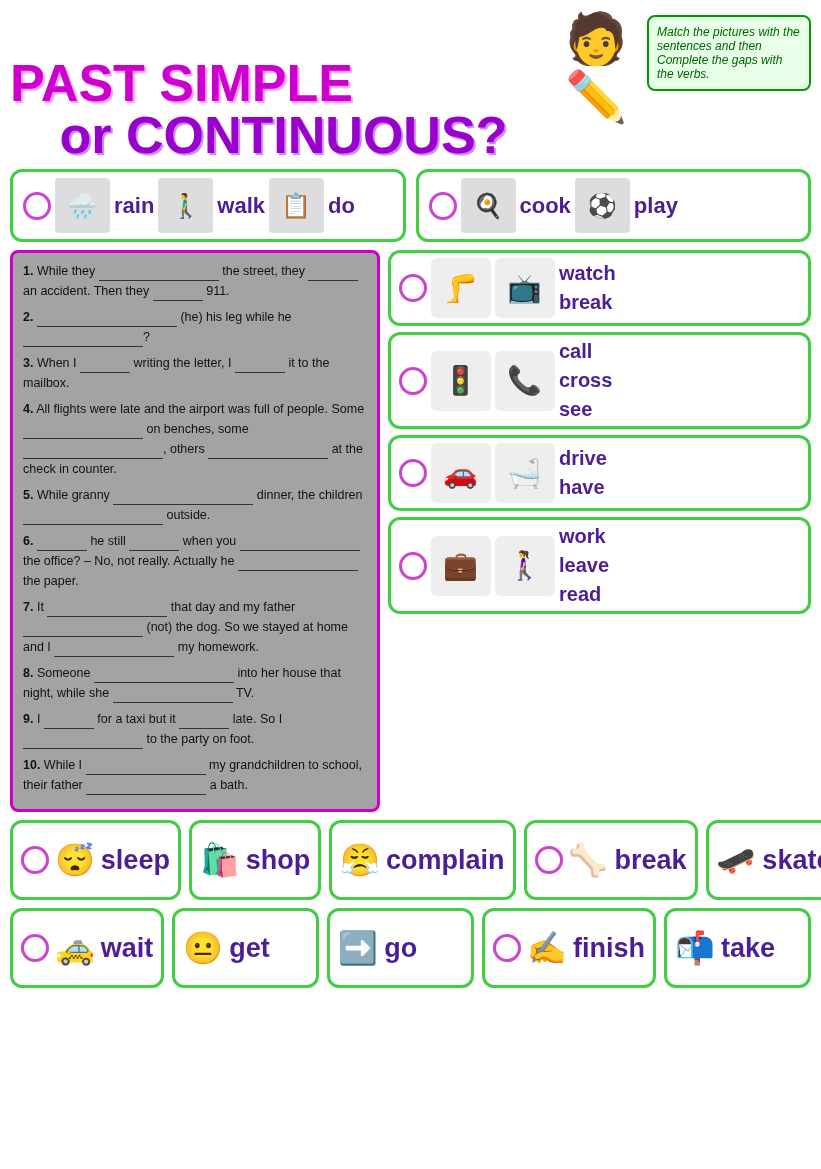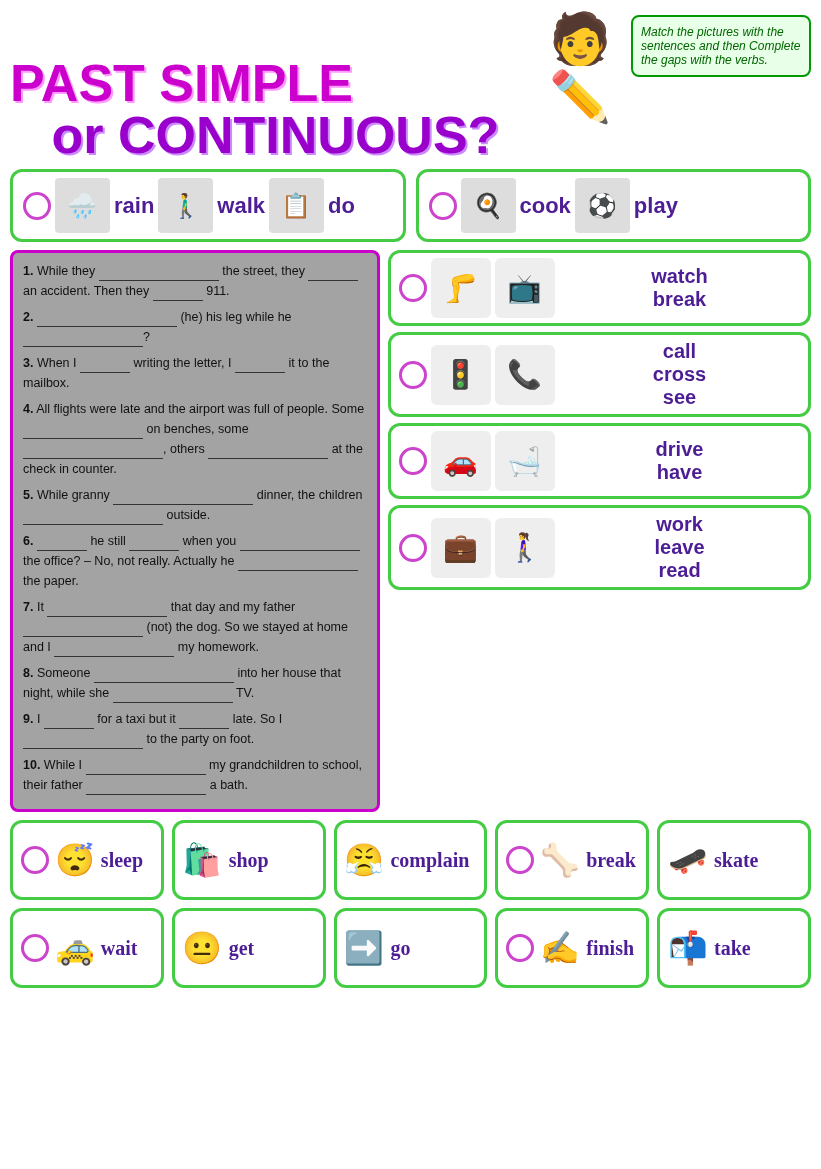--- a/index.html
+++ b/index.html
@@ -38,21 +38,21 @@
       text-shadow: 2px 2px 0 #cc88ff;
       line-height: 1;
       text-align: center;
     }
     .pencil-icon-area {
       width: 80px;
       text-align: center;
       font-size: 50px;
     }
     .instruction-box {
-      width: 180px;
+      width: 164px;
       border: 2px solid #009900;
       border-radius: 8px;
       background: #e8ffe8;
       padding: 8px;
       font-size: 12px;
       color: #006600;
       font-style: italic;
       margin-left: 10px;
       margin-top: 5px;
     }
@@ -160,23 +160,22 @@
       align-items: center;
       gap: 4px;
       background: #fff;
       position: relative;
       min-height: 70px;
     }
     .verb-card .circle-bullet { flex-shrink: 0; }
     .verb-card-labels {
       display: flex;
       flex-direction: column;
-      gap: 0;
-      flex: 1;
-      text-align: center;
+      gap: 6px;
+      flex: 1;
     }
     .card-img-placeholder {
       width: 60px;
       height: 60px;
       background: #eee;
       border-radius: 6px;
       display: flex;
       align-items: center;
       justify-content: center;
       font-size: 28px;
@@ -200,21 +199,21 @@
       border: 3px solid #44cc44;
       border-radius: 12px;
       padding: 5px 8px;
       display: flex;
       align-items: center;
       gap: 6px;
       background: #fff;
       flex: 1;
       min-height: 80px;
     }
-    .bottom-card .verb-label { font-size: 20px; font-family: Liberation Serif, serif; }
+    .bottom-card .verb-label { font-size: 27px; }
 
     
     .emoji-ill { font-size: 32px; }
 
     .exercise-num { font-weight: bold; }
   </style>
 </head>
 <body>
 
 <div class="title-section">

